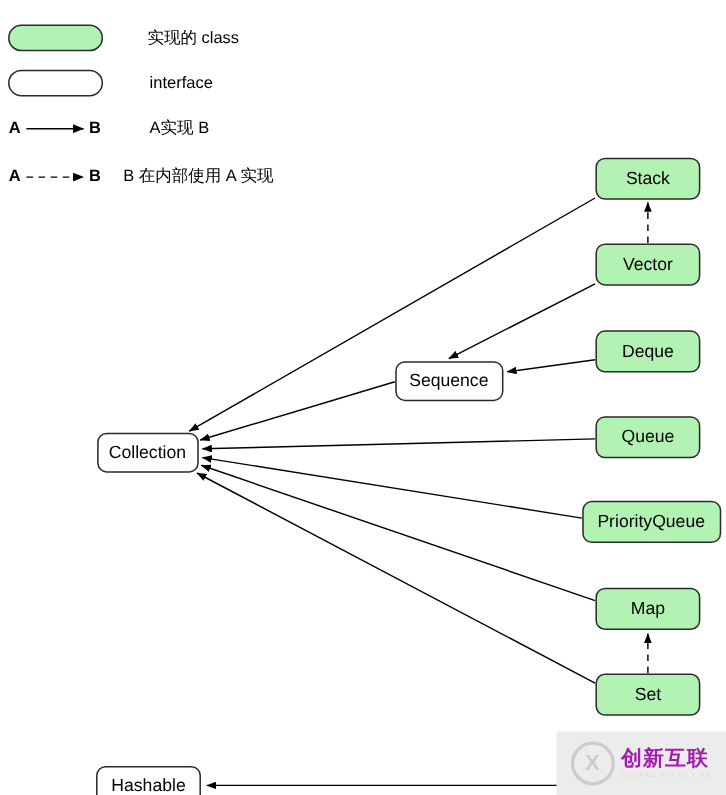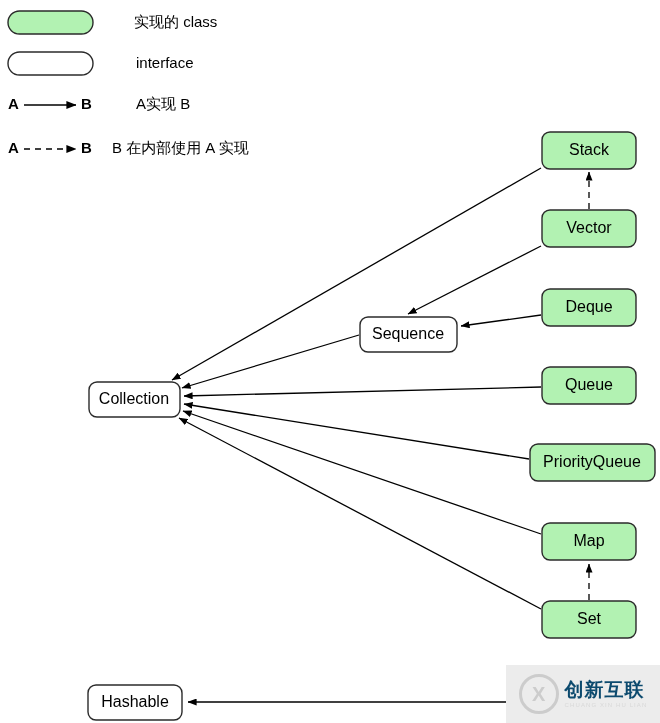--- a/index.html
+++ b/index.html
@@ -9,21 +9,21 @@
   }
   body {
     width: 660px;
     height: 723px;
     position: relative;
     overflow: hidden;
     font-family: "Liberation Sans", sans-serif;
   }
   #diagram-root {
     position: absolute;
-    left: 0; top: 4px;
+    left: 0; top: 16px;
     width: 660px;
     height: 581px;
   }
   svg { display: block; }
   .node-rect-class {
     fill: #b2f2b2;
     stroke: #2b2b2b;
     stroke-width: 1.4;
   }
   .node-rect-interface {
@@ -94,21 +94,21 @@
     font-weight: bold;
     display: flex;
     align-items: center;
     justify-content: center;
     font-family: "Liberation Sans", sans-serif;
   }
   #watermark .wm-words { line-height: 1; }
   #watermark .wm-cn {
     font-size: 19px;
     font-weight: bold;
-    color: #0c4a6e;
+    color: #a21caf;
     letter-spacing: 1px;
     font-family: "DejaVu Sans", sans-serif;
   }
   #watermark .wm-py {
     font-size: 6px;
     color: #d8d8d8;
     letter-spacing: 1.1px;
     margin-top: 3px;
     font-family: "Liberation Sans", sans-serif;
   }

